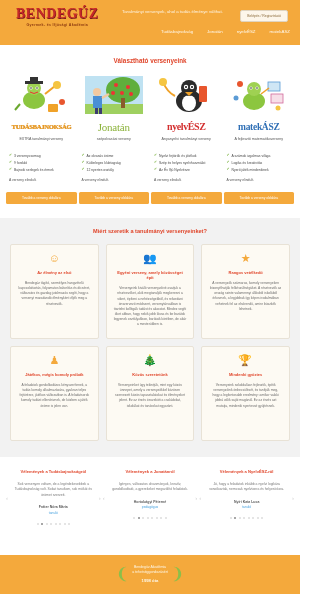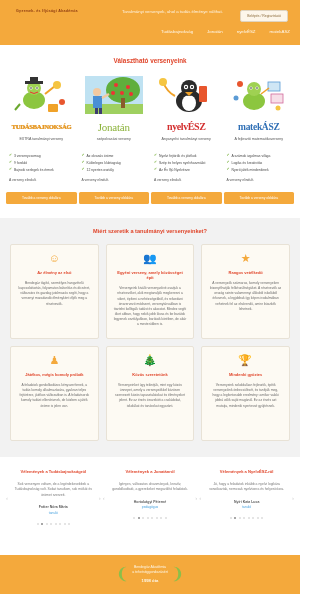--- a/index.html
+++ b/index.html
@@ -202,20 +202,21 @@
   .badge-txt { text-align: center; color: #fdf6e6; line-height: 1.5; }
   .badge-l1 { font-size: 3.5px; }
   .badge-l2 { font-size: 4.2px; font-weight: bold; margin-top: 2px; }
   .laurel { color: #8bbf4a; font-size: 16px; line-height: 1; }
 </style>
 </head>
 <body>
 
 <div class="header">
   <div class="logo-wrap">
+    <div class="logo-main">BENDEGÚZ</div>
     <div class="logo-sub">Gyermek- és Ifjúsági Akadémia</div>
   </div>
   <div class="tagline">Tanulmányi versenyek, ahol a tudás élménye válthat.</div>
   <div class="login-btn">Belépés / Regisztráció</div>
   <div class="nav">
     <div class="nav-item">Tudásbajnokság</div>
     <div class="nav-item">Jonatán</div>
     <div class="nav-item">nyelvÉSZ</div>
     <div class="nav-item">matekÁSZ</div>
   </div>

